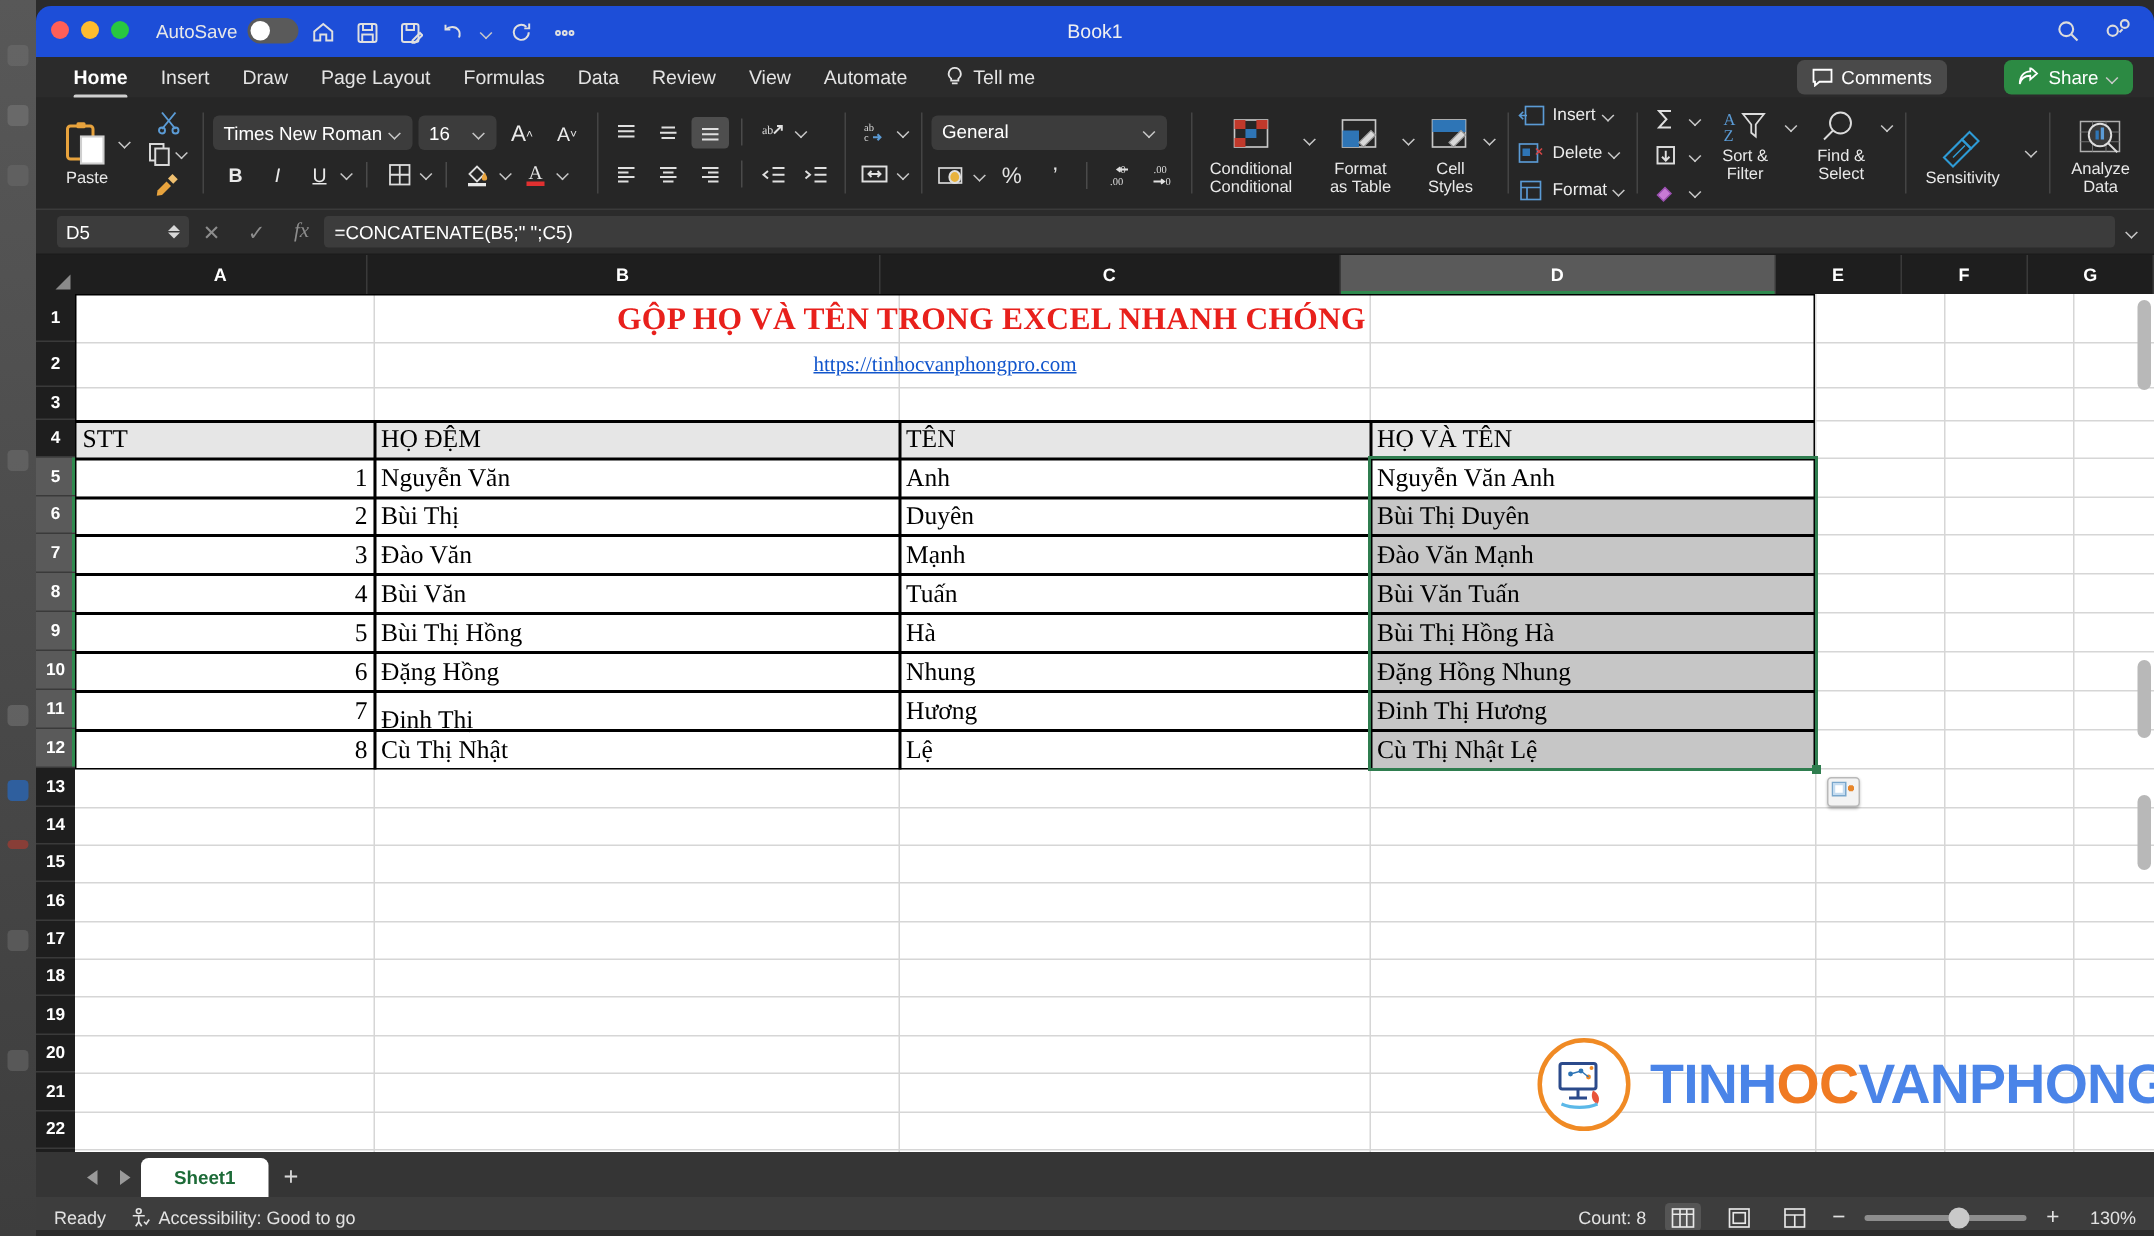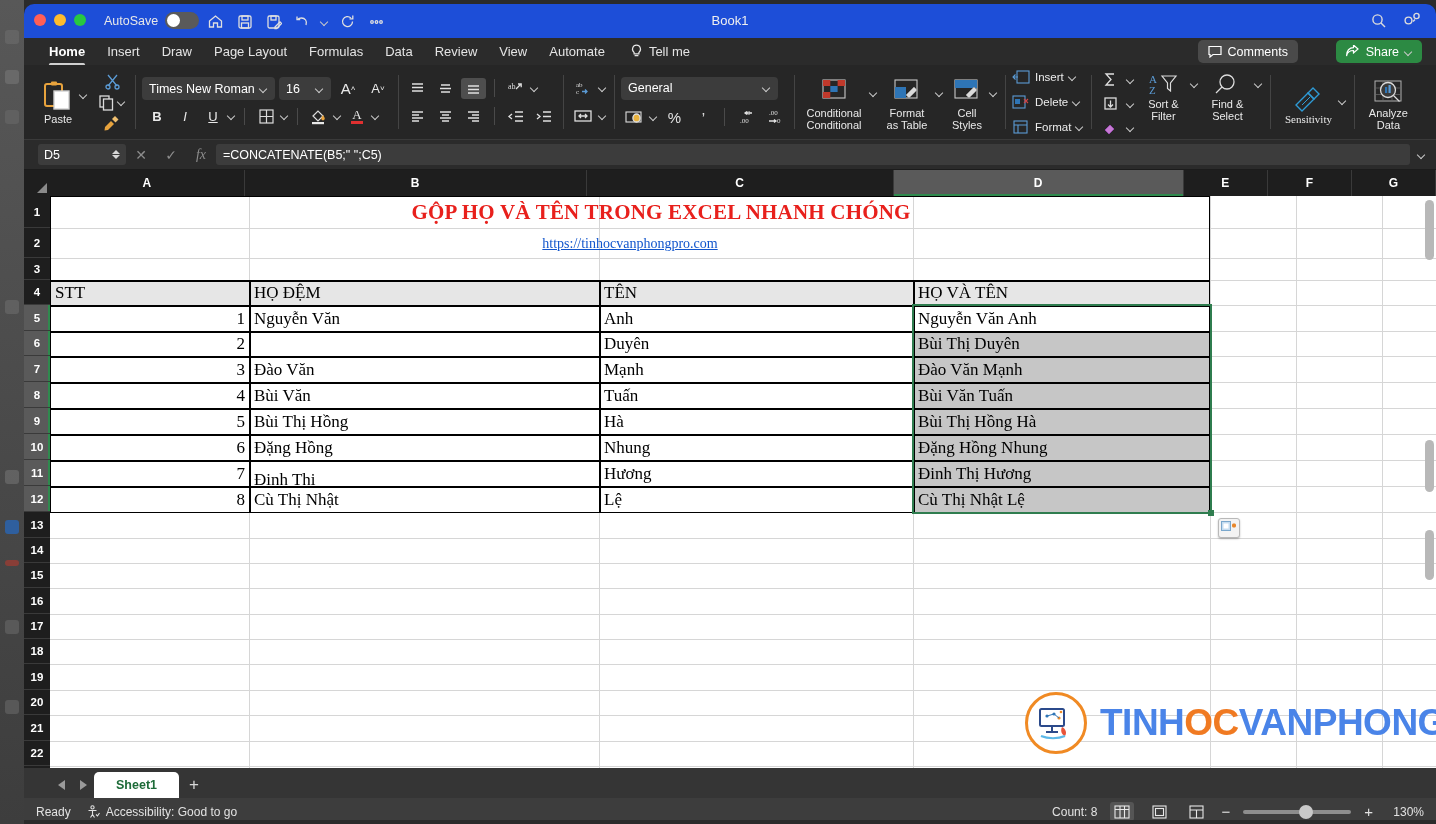--- a/index.html
+++ b/index.html
@@ -337,21 +337,21 @@
             <svg width="18" height="16" viewBox="0 0 18 16" fill="#e8a33d" stroke="none">
               <path d="M2 12l6-6 3 3-6 6-3.5.5z"></path>
                 <path d="M9 4l3-3 3.5 3.5-3 3z" fill="#f0c070"></path>
             </svg>
           </div>
         </div>
       </div>
 
       <div class="rgroup">
         <div style="display:flex;flex-direction:column;gap:5px;">
-          <div style="display:flex;align-items:flex-start;gap:4px;">
+          <div style="display:flex;align-items:flex-end;gap:4px;">
             <div class="combo" style="width:133px;">
               <span>Times New Roman</span>
               <span class="caret"></span>
             </div>
             <div class="combo" style="width:52px;">
               <span>16</span>
               <span class="caret"></span>
             </div>
             <div class="fbtn">
               <span style="font-size:15px;">A</span>
@@ -638,21 +638,21 @@
               <path d="M10 15l-6 6" stroke="#dcdcdc" stroke-width="1.3"></path>
             </svg>
             <div class="lbl">Find &amp;</div>
             <div class="lbl">Select</div>
           </div>
           <span class="caret" style="margin-top:14px;"></span>
         </div>
       </div>
 
       <div class="rgroup">
-        <div style="display:flex;align-items:flex-start;gap:0;padding-top:6px;font-family:Liberation Serif, serif;">
+        <div style="display:flex;align-items:flex-start;gap:12px;padding-top:6px;">
           <div style="display:flex;flex-direction:column;align-items:center;width:62px;">
             <svg width="32" height="28" viewBox="0 0 32 28">
               <path d="M4 20l12-12 6 6-12 12z" fill="none" stroke="#2e9bd6" stroke-width="1.4"></path>
               <path d="M16 8l5-5 6 6-5 5z" fill="none" stroke="#2e9bd6" stroke-width="1.4"></path>
               <path d="M7 17l8-8M10 20l8-8" stroke="#2e9bd6" stroke-width="1"></path>
             </svg>
             <div class="lbl">Sensitivity</div>
           </div>
           <span class="caret" style="margin-top:12px;"></span>
         </div>
@@ -767,20 +767,21 @@
         <div class="cell hdr-cell" style="left:200px;top:85px;width:349px;height:24px;">HỌ ĐỆM</div>
         <div class="cell hdr-cell" style="left:550px;top:85px;width:313px;height:24px;">TÊN</div>
         <div class="cell hdr-cell" style="left:864px;top:85px;width:296px;height:24px;">HỌ VÀ TÊN</div>
 
         <div class="cell num-cell" style="left:1px;top:110px;width:198px;height:25px;">1</div>
         <div class="cell txt-cell" style="left:200px;top:110px;width:349px;height:25px;">Nguyễn Văn</div>
         <div class="cell txt-cell" style="left:550px;top:110px;width:313px;height:25px;">Anh</div>
         <div class="cell txt-cell" style="left:864px;top:110px;width:296px;height:25px;">Nguyễn Văn Anh</div>
 
         <div class="cell num-cell" style="left:1px;top:136px;width:198px;height:24px;">2</div>
+        <div class="cell txt-cell" style="left:200px;top:136px;width:349px;height:24px;">Bùi Thị</div>
         <div class="cell txt-cell" style="left:550px;top:136px;width:313px;height:24px;">Duyên</div>
         <div class="cell txt-cell sel-cell" style="left:864px;top:136px;width:296px;height:24px;">Bùi Thị Duyên</div>
 
         <div class="cell num-cell" style="left:1px;top:161px;width:198px;height:25px;">3</div>
         <div class="cell txt-cell" style="left:200px;top:161px;width:349px;height:25px;">Đào Văn</div>
         <div class="cell txt-cell" style="left:550px;top:161px;width:313px;height:25px;">Mạnh</div>
         <div class="cell txt-cell sel-cell" style="left:864px;top:161px;width:296px;height:25px;">Đào Văn Mạnh</div>
 
         <div class="cell num-cell" style="left:1px;top:187px;width:198px;height:25px;">4</div>
         <div class="cell txt-cell" style="left:200px;top:187px;width:349px;height:25px;">Bùi Văn</div>

